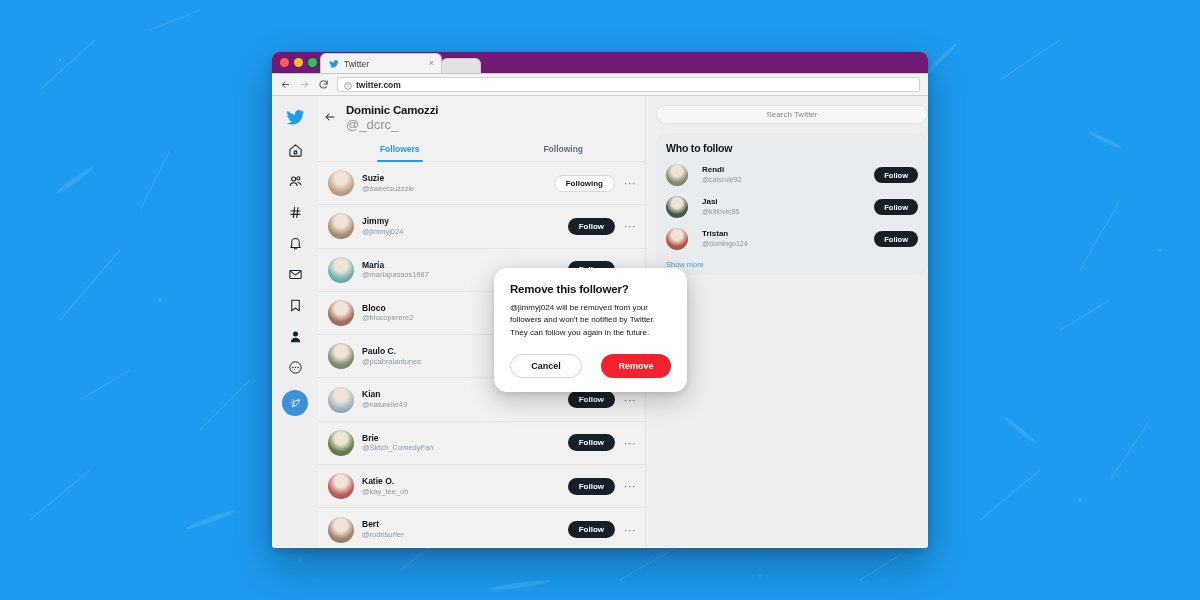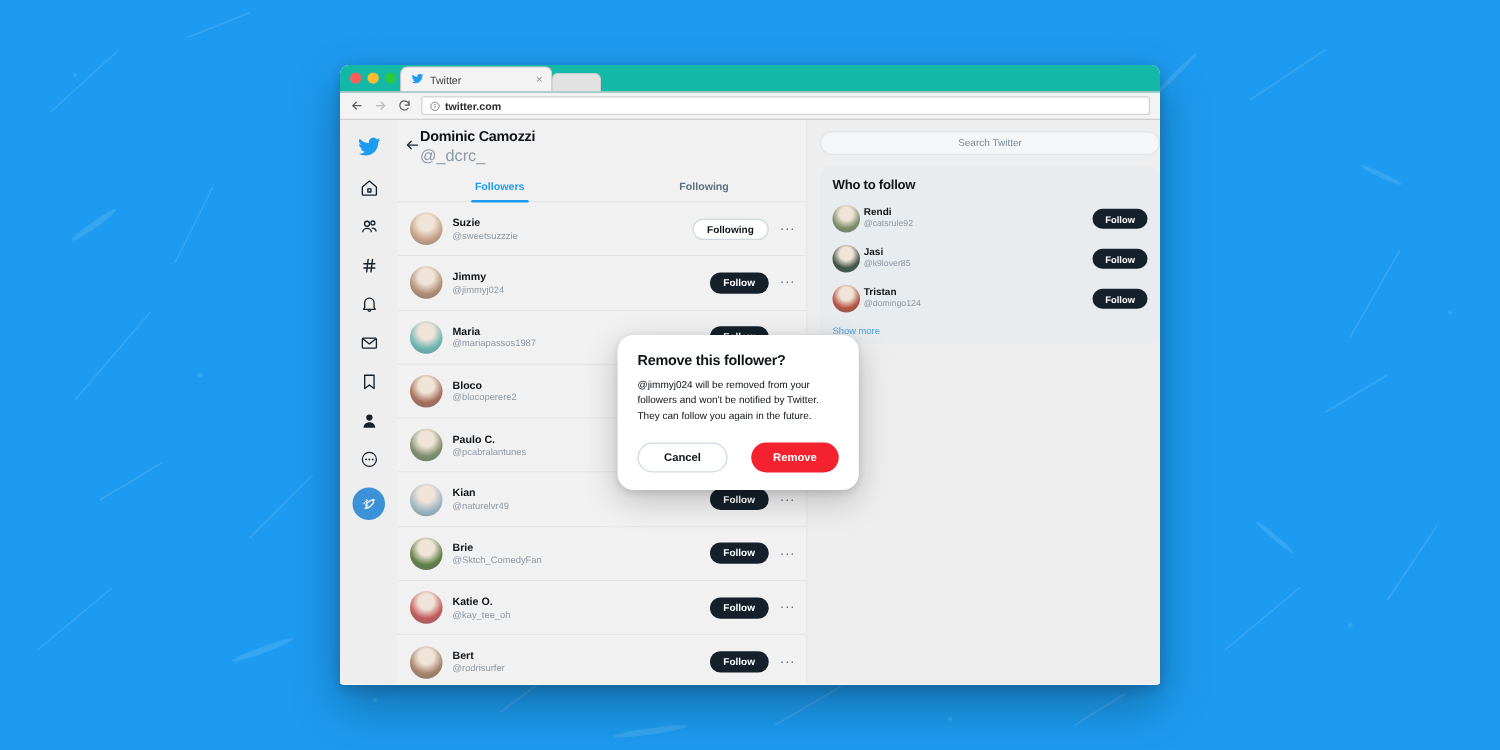--- a/index.html
+++ b/index.html
@@ -18,21 +18,21 @@
     position: absolute;
     left: 272px; top: 52px;
     width: 656px; height: 496px;
     background: #f7f7f7;
     border-radius: 7px 7px 3px 3px;
     box-shadow: 0 16px 40px rgba(0,0,0,.30), 0 3px 10px rgba(0,0,0,.18);
     overflow: hidden;
   }
   
   .titlebar {
-    height: 22px; background: #14b8a6;
+    height: 22px; background: #701a75;
     border-bottom: 1px solid #c7c7c7;
     display: flex; align-items: flex-end; position: relative;
   }
   .lights { position: absolute; left: 8px; top: 6px; display: flex; gap: 5px; }
   .light { width: 9px; height: 9px; border-radius: 50%; }
   .l-red { background: #ff5f57; } .l-yel { background: #febc2e; } .l-grn { background: #28c840; }
   .tab {
     margin-left: 48px; height: 20px; background: #f3f3f3;
     border-radius: 6px 6px 0 0; border: 1px solid #c9c9c9; border-bottom: none;
     display: flex; align-items: center; gap: 5px; padding: 0 7px 0 8px;
@@ -75,21 +75,21 @@
   .compose {
     width: 26px; height: 26px; border-radius: 50%; background: #3c92d8;
     display: flex; align-items: center; justify-content: center; color: #fff; margin-top: 7px;
   }
 
   
   .center {
     width: 328px; background: #f1f1f1; flex-shrink: 0;
     border-right: 1px solid #e2e2e2; display: flex; flex-direction: column;
   }
-  .profile-head { padding: 8px 10px 0 6px; display: flex; align-items: flex-start; }
+  .profile-head { padding: 8px 10px 0 6px; display: flex; align-items: flex-start; gap: 10px; }
   .back-arrow { color: #1b2733; margin-top: 5px; }
   .p-name { font-size: 11.5px; font-weight: bold; color: #0f1419; letter-spacing: -.2px; }
   .p-handle { font-size: 13px; color: #8b98a5; margin-top: 1px; }
   .tabs { display: flex; margin-top: 8px; border-bottom: 1px solid #e4e4e4; }
   .tabitem {
     flex: 1; text-align: center; padding: 4px 0 7px;
     font-size: 8.5px; font-weight: bold; color: #5b7083; position: relative;
   }
   .tabitem.active { color: #1d9bf0; }
   .tabitem.active::after {
@@ -115,21 +115,21 @@
 
   
   .right { flex: 1; background: #eeeeee; padding: 9px 0 0 10px; }
   .searchbox {
     height: 19px; border: 1px solid #dfe3e6; border-radius: 10px; background: #f4f6f7;
     display: flex; align-items: center; justify-content: center;
   }
   .searchbox span { font-size: 8px; color: #7b8b99; }
   .wtf-card { margin-top: 9px; background: #e8ecee; border-radius: 9px; padding: 9px 10px 6px; }
   .wtf-title { font-size: 10.5px; font-weight: bold; color: #0f1419; letter-spacing: -.2px; }
-  .wtf-row { display: flex; align-items: center; gap: 3px; margin-top: 10px; }
+  .wtf-row { display: flex; align-items: center; gap: 14px; margin-top: 10px; }
   .wtf-row .avatar { width: 22px; height: 22px; }
   .wtf-info { flex: 1; min-width: 0; }
   .wtf-info .nm { font-size: 8px; font-weight: bold; color: #0f1419; line-height: 1.25; }
   .wtf-info .hd { font-size: 7px; color: #8b98a5; line-height: 1.3; }
   .wtf-btn { height: 16px; border-radius: 8px; background: #15202b; color: #fff;
              font-size: 7.5px; font-weight: bold; display: flex; align-items: center;
              justify-content: center; padding: 0 10px; }
   .show-more { margin-top: 10px; font-size: 7.5px; color: #4a9fe0; }
 
   

